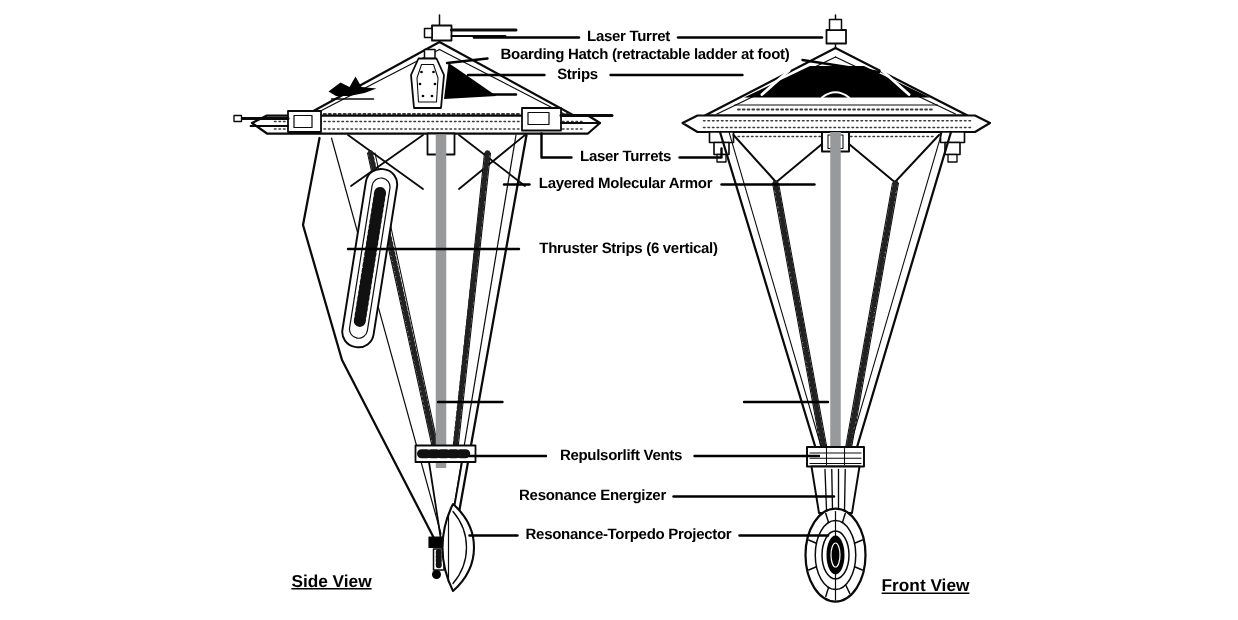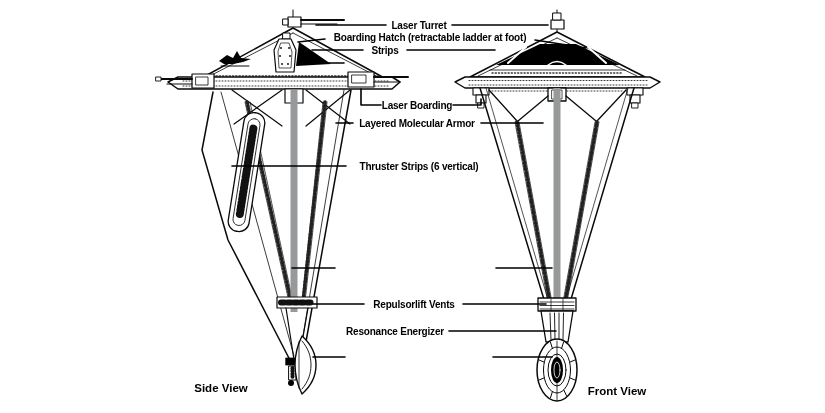--- a/index.html
+++ b/index.html
@@ -8,21 +8,21 @@
     font-family:"Liberation Sans",sans-serif;
   }
   #artwork{position:absolute;left:0;top:0;width:825px;height:413px;}
   .callout{
     position:absolute;transform:translate(-50%,-50%);
     font:700 10px "Liberation Sans",sans-serif;letter-spacing:-0.2px;
     color:#000;white-space:nowrap;z-index:2;
   }
   .caption{
     position:absolute;transform:translate(-50%,-50%);
-    font:700 11.5px "Liberation Sans",sans-serif;color:#000;white-space:nowrap;z-index:2;
+    font:700 11.5px "Liberation Sans",sans-serif;color:#000;white-space:nowrap;z-index:2;text-decoration:underline;
   }
 </style>
 </head>
 <body>
 
 <div id="stage">
 
   <svg id="artwork" viewBox="0 0 825 413" xmlns="http://www.w3.org/2000/svg" fill="none" stroke-linecap="round" stroke-linejoin="round">
 
     <g stroke="#0a0a0a">
@@ -250,22 +250,23 @@
       <line x1="463" y1="304" x2="546" y2="304"></line>
       <line x1="449" y1="331" x2="556" y2="331"></line>
       <line x1="313" y1="357" x2="345" y2="357"></line>
       <line x1="493" y1="357" x2="552" y2="357"></line>
     </g>
   </svg>
 
   <div class="callout" style="left:419px;top:25px">Laser Turret</div>
   <div class="callout" style="left:430px;top:37px">Boarding Hatch (retractable ladder at foot)</div>
   <div class="callout" style="left:385px;top:50px">Strips</div>
-  <div class="callout" style="left:417px;top:105px">Laser Boarding</div>
+  <div class="callout" style="left:417px;top:105px">Laser Turrets</div>
   <div class="callout" style="left:417px;top:123px">Layered Molecular Armor</div>
   <div class="callout" style="left:419px;top:166px">Thruster Strips (6 vertical)</div>
   <div class="callout" style="left:414px;top:304px">Repulsorlift Vents</div>
   <div class="callout" style="left:395px;top:331px">Resonance Energizer</div>
+  <div class="callout" style="left:419px;top:357px">Resonance-Torpedo Projector</div>
 
   <div class="caption" style="left:221px;top:388px">Side View</div>
   <div class="caption" style="left:617px;top:391px">Front View</div>
 
 </div>
 
 </body></html>

